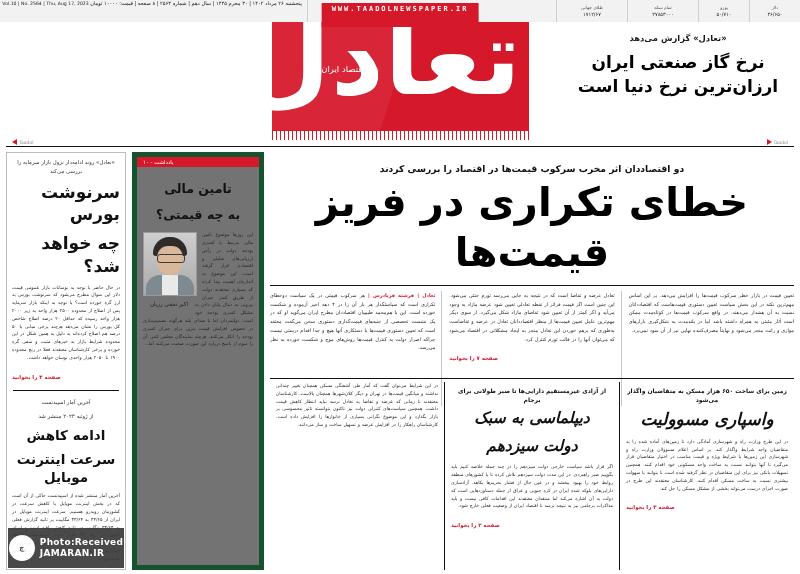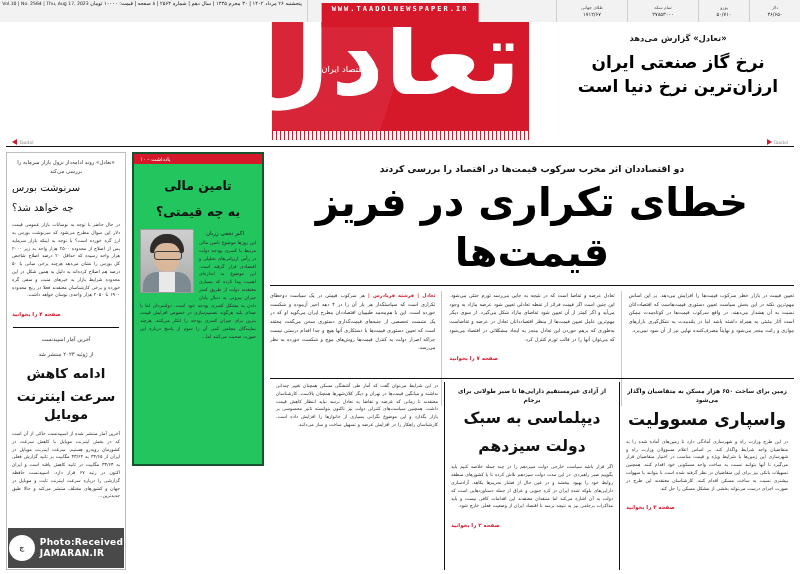--- a/index.html
+++ b/index.html
@@ -102,28 +102,28 @@
   
   .content{position:absolute;left:0;top:150px;width:800px;height:424px;}
 
   
   .rail{
     position:absolute;left:6px;top:2px;width:120px;height:418px;
     border:1px solid #bdbdbd;box-sizing:border-box;padding:5px 5px 0 5px;direction:rtl;
     background:#fff;
   }
   .rail-kicker{font-size:5.4px;color:#333;line-height:1.6;text-align:center;margin-bottom:6px;}
-  .rail-title{font-size:10px;font-weight:400;line-height:1.3;text-align:left;margin:4px 0 7px;}
+  .rail-title{font-size:17px;font-weight:700;line-height:1.3;text-align:right;margin:4px 0 7px;}
   .rail-divider{height:1px;background:#111;margin:7px 1px;}
   .rail-title2{font-size:13.5px;font-weight:700;line-height:1.32;text-align:center;margin:5px 0 6px;}
 
   
   .note-col{
-    position:absolute;left:132px;top:2px;width:132px;height:314px;
-    border:2px solid #14532d;box-sizing:border-box;padding:0;direction:rtl;background:#22c55e;
+    position:absolute;left:132px;top:2px;width:132px;height:418px;
+    border:5px solid #14532d;box-sizing:border-box;padding:0;direction:rtl;background:#737373;
   }
   .note-badge{
     background:#d6182b;color:#fff;font-size:5.4px;padding:2px 6px;
     text-align:left;letter-spacing:.3px;
   }
   .note-inner{padding:5px 6px 0 6px;}
   .note-title{font-size:12.5px;font-weight:700;line-height:1.45;text-align:center;margin:8px 0 7px;}
   .note-photo{
     float:left;width:52px;height:62px;margin:1px 5px 3px 0;
     background:linear-gradient(#cfcfcf,#a9a9a9);
@@ -156,21 +156,21 @@
   .byline{color:#d6182b;font-weight:700;}
 
   
   .bottom{
     position:absolute;left:270px;top:232px;width:524px;height:188px;
     display:flex;flex-direction:row;direction:rtl;
   }
   .bcol{flex:1 1 0;padding:0 6px;position:relative;}
   .bcol + .bcol{border-right:1px solid #111;}
   .b-kicker{font-size:6px;text-align:center;line-height:1.5;color:#111;margin:4px 0 4px;font-weight:600;}
-  .b-title{font-size:17px;font-weight:700;text-align:center;line-height:1.4;margin:2px 0 6px;letter-spacing:-.4px;}
+  .b-title{font-size:17px;font-weight:700;text-align:center;line-height:1.4;margin:2px 0 6px;letter-spacing:-.4px;font-style:italic;}
   .b-title.sm{font-size:15.5px;}
   .bottom-rule{position:absolute;left:270px;top:228px;width:524px;height:1px;background:#111;}
 
   
   .txt{
     font-size:4.9px;line-height:1.78;text-align:justify;color:#2a2a2a;
     direction:rtl;word-spacing:.4px;
   }
   .txt.tight{font-size:4.6px;line-height:1.7;}
   .seemore{color:#d6182b;font-weight:700;font-size:5.4px;}

